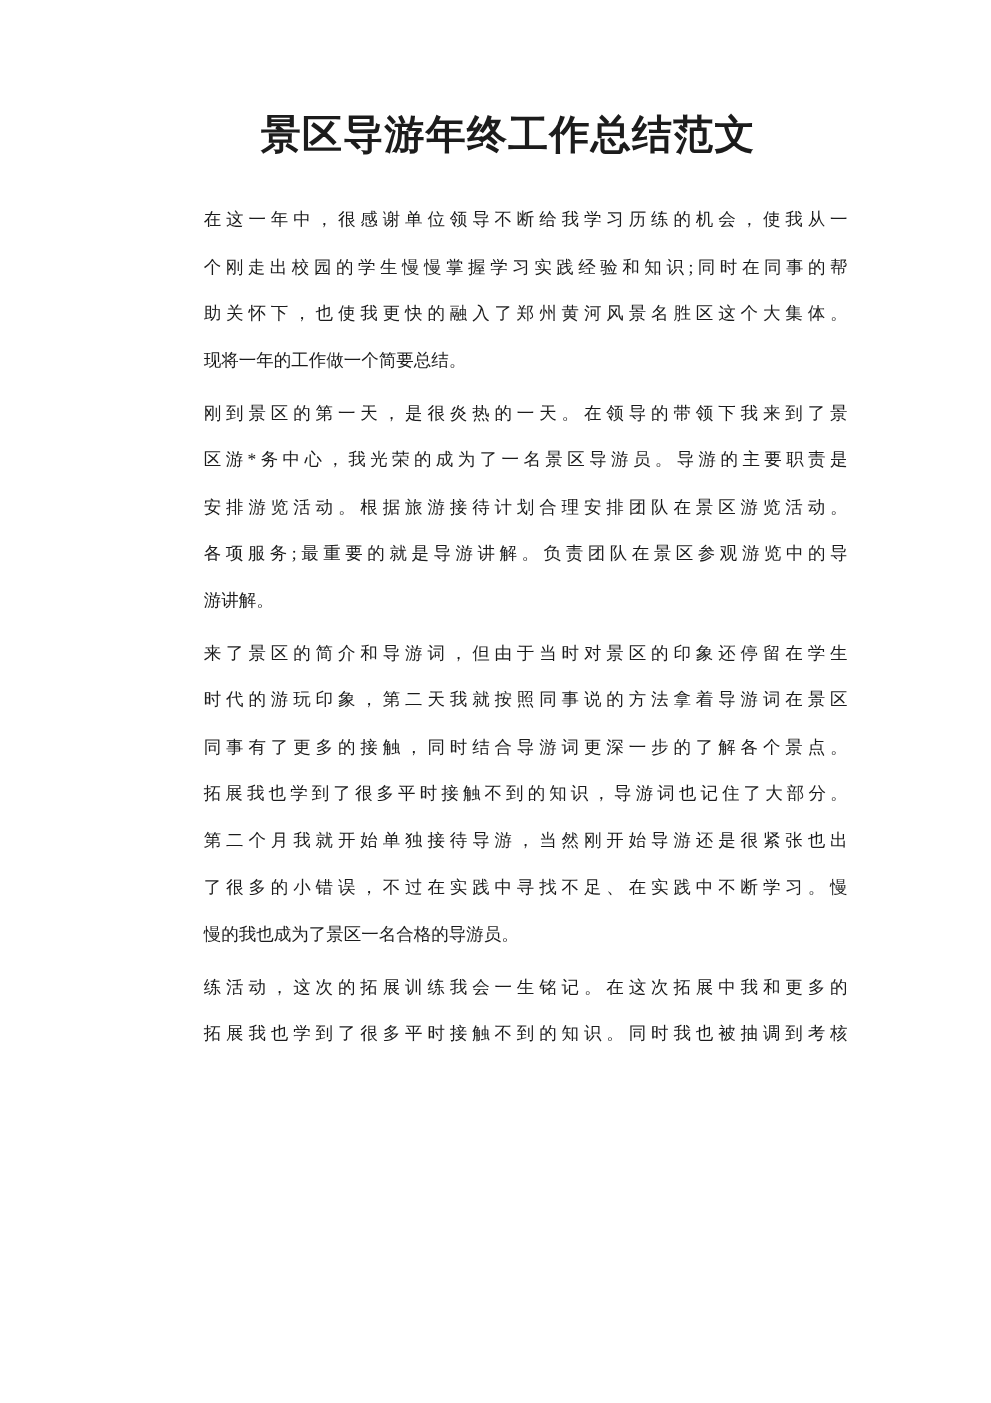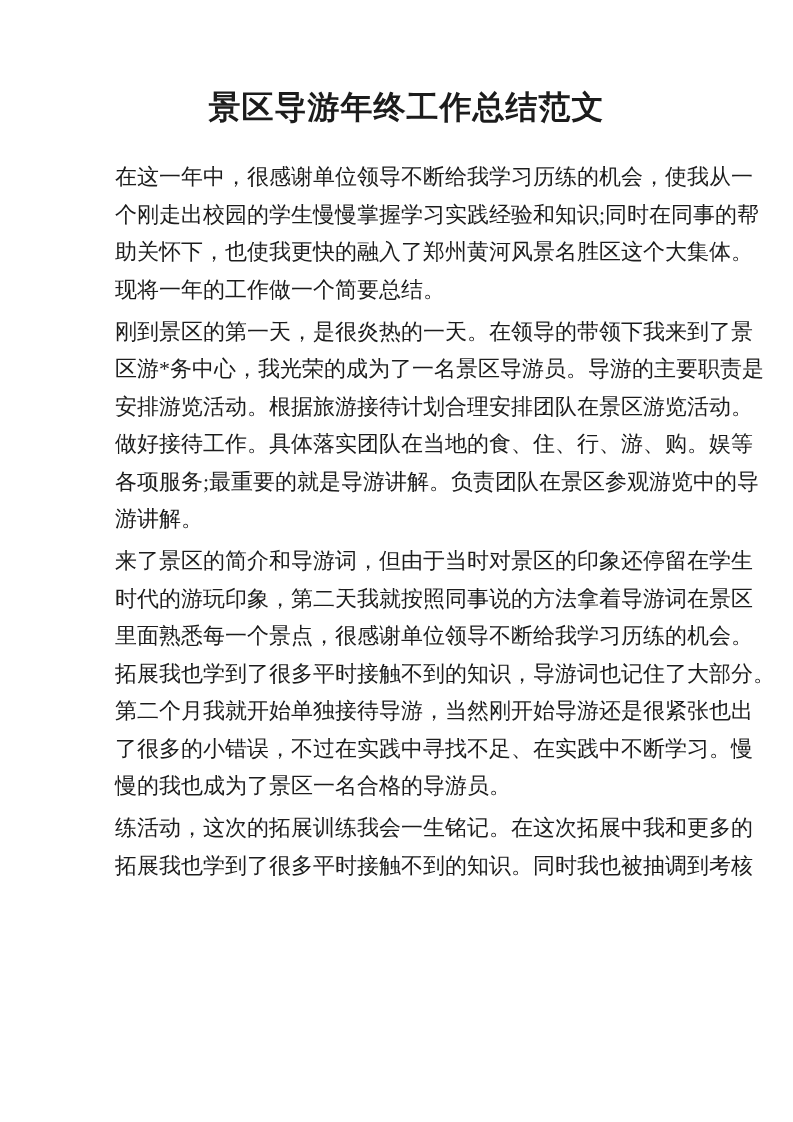--- a/index.html
+++ b/index.html
@@ -33,25 +33,26 @@
     top: 158px;
     left: 115px;
     width: 563px;
   }
   .para {
     margin: 0 0 4.5px 0;
   }
   .line {
     height: 37.5px;
     line-height: 37.5px;
-    font-size: 22px;
+    font-size: 14px;
     white-space: nowrap;
     text-align: justify;
     text-align-last: justify;
     text-justify: inter-character;
+    margin-left: 48px;
   }
   .line.para-end {
     text-align-last: left;
   }
 </style>
 </head>
 <body>
 
 <div class="page" style="background: rgb(255, 255, 255); color: rgb(28, 28, 28);">
   <h1 class="doc-title">景区导游年终工作总结范文</h1>
@@ -59,28 +60,27 @@
       <div class="para">
         <div class="line">在这一年中，很感谢单位领导不断给我学习历练的机会，使我从一</div>
         <div class="line">个刚走出校园的学生慢慢掌握学习实践经验和知识;同时在同事的帮</div>
         <div class="line">助关怀下，也使我更快的融入了郑州黄河风景名胜区这个大集体。</div>
         <div class="line para-end">现将一年的工作做一个简要总结。</div>
       </div>
       <div class="para">
         <div class="line">刚到景区的第一天，是很炎热的一天。在领导的带领下我来到了景</div>
         <div class="line">区游*务中心，我光荣的成为了一名景区导游员。导游的主要职责是</div>
         <div class="line">安排游览活动。根据旅游接待计划合理安排团队在景区游览活动。</div>
-        <div class="line">做好接待工作。具体落实团队在当地的食、住、行、游、购。娱等</div>
         <div class="line">各项服务;最重要的就是导游讲解。负责团队在景区参观游览中的导</div>
         <div class="line para-end">游讲解。</div>
       </div>
       <div class="para">
         <div class="line">来了景区的简介和导游词，但由于当时对景区的印象还停留在学生</div>
         <div class="line">时代的游玩印象，第二天我就按照同事说的方法拿着导游词在景区</div>
-        <div class="line">里面熟悉每一个景点，很感谢单位领导不断给我学习历练的机会。</div>
+        <div class="line">同事有了更多的接触，同时结合导游词更深一步的了解各个景点。</div>
         <div class="line">拓展我也学到了很多平时接触不到的知识，导游词也记住了大部分。</div>
         <div class="line">第二个月我就开始单独接待导游，当然刚开始导游还是很紧张也出</div>
         <div class="line">了很多的小错误，不过在实践中寻找不足、在实践中不断学习。慢</div>
         <div class="line para-end">慢的我也成为了景区一名合格的导游员。</div>
       </div>
       <div class="para">
         <div class="line">练活动，这次的拓展训练我会一生铭记。在这次拓展中我和更多的</div>
         <div class="line">拓展我也学到了很多平时接触不到的知识。同时我也被抽调到考核</div>
       </div>
     </div>

